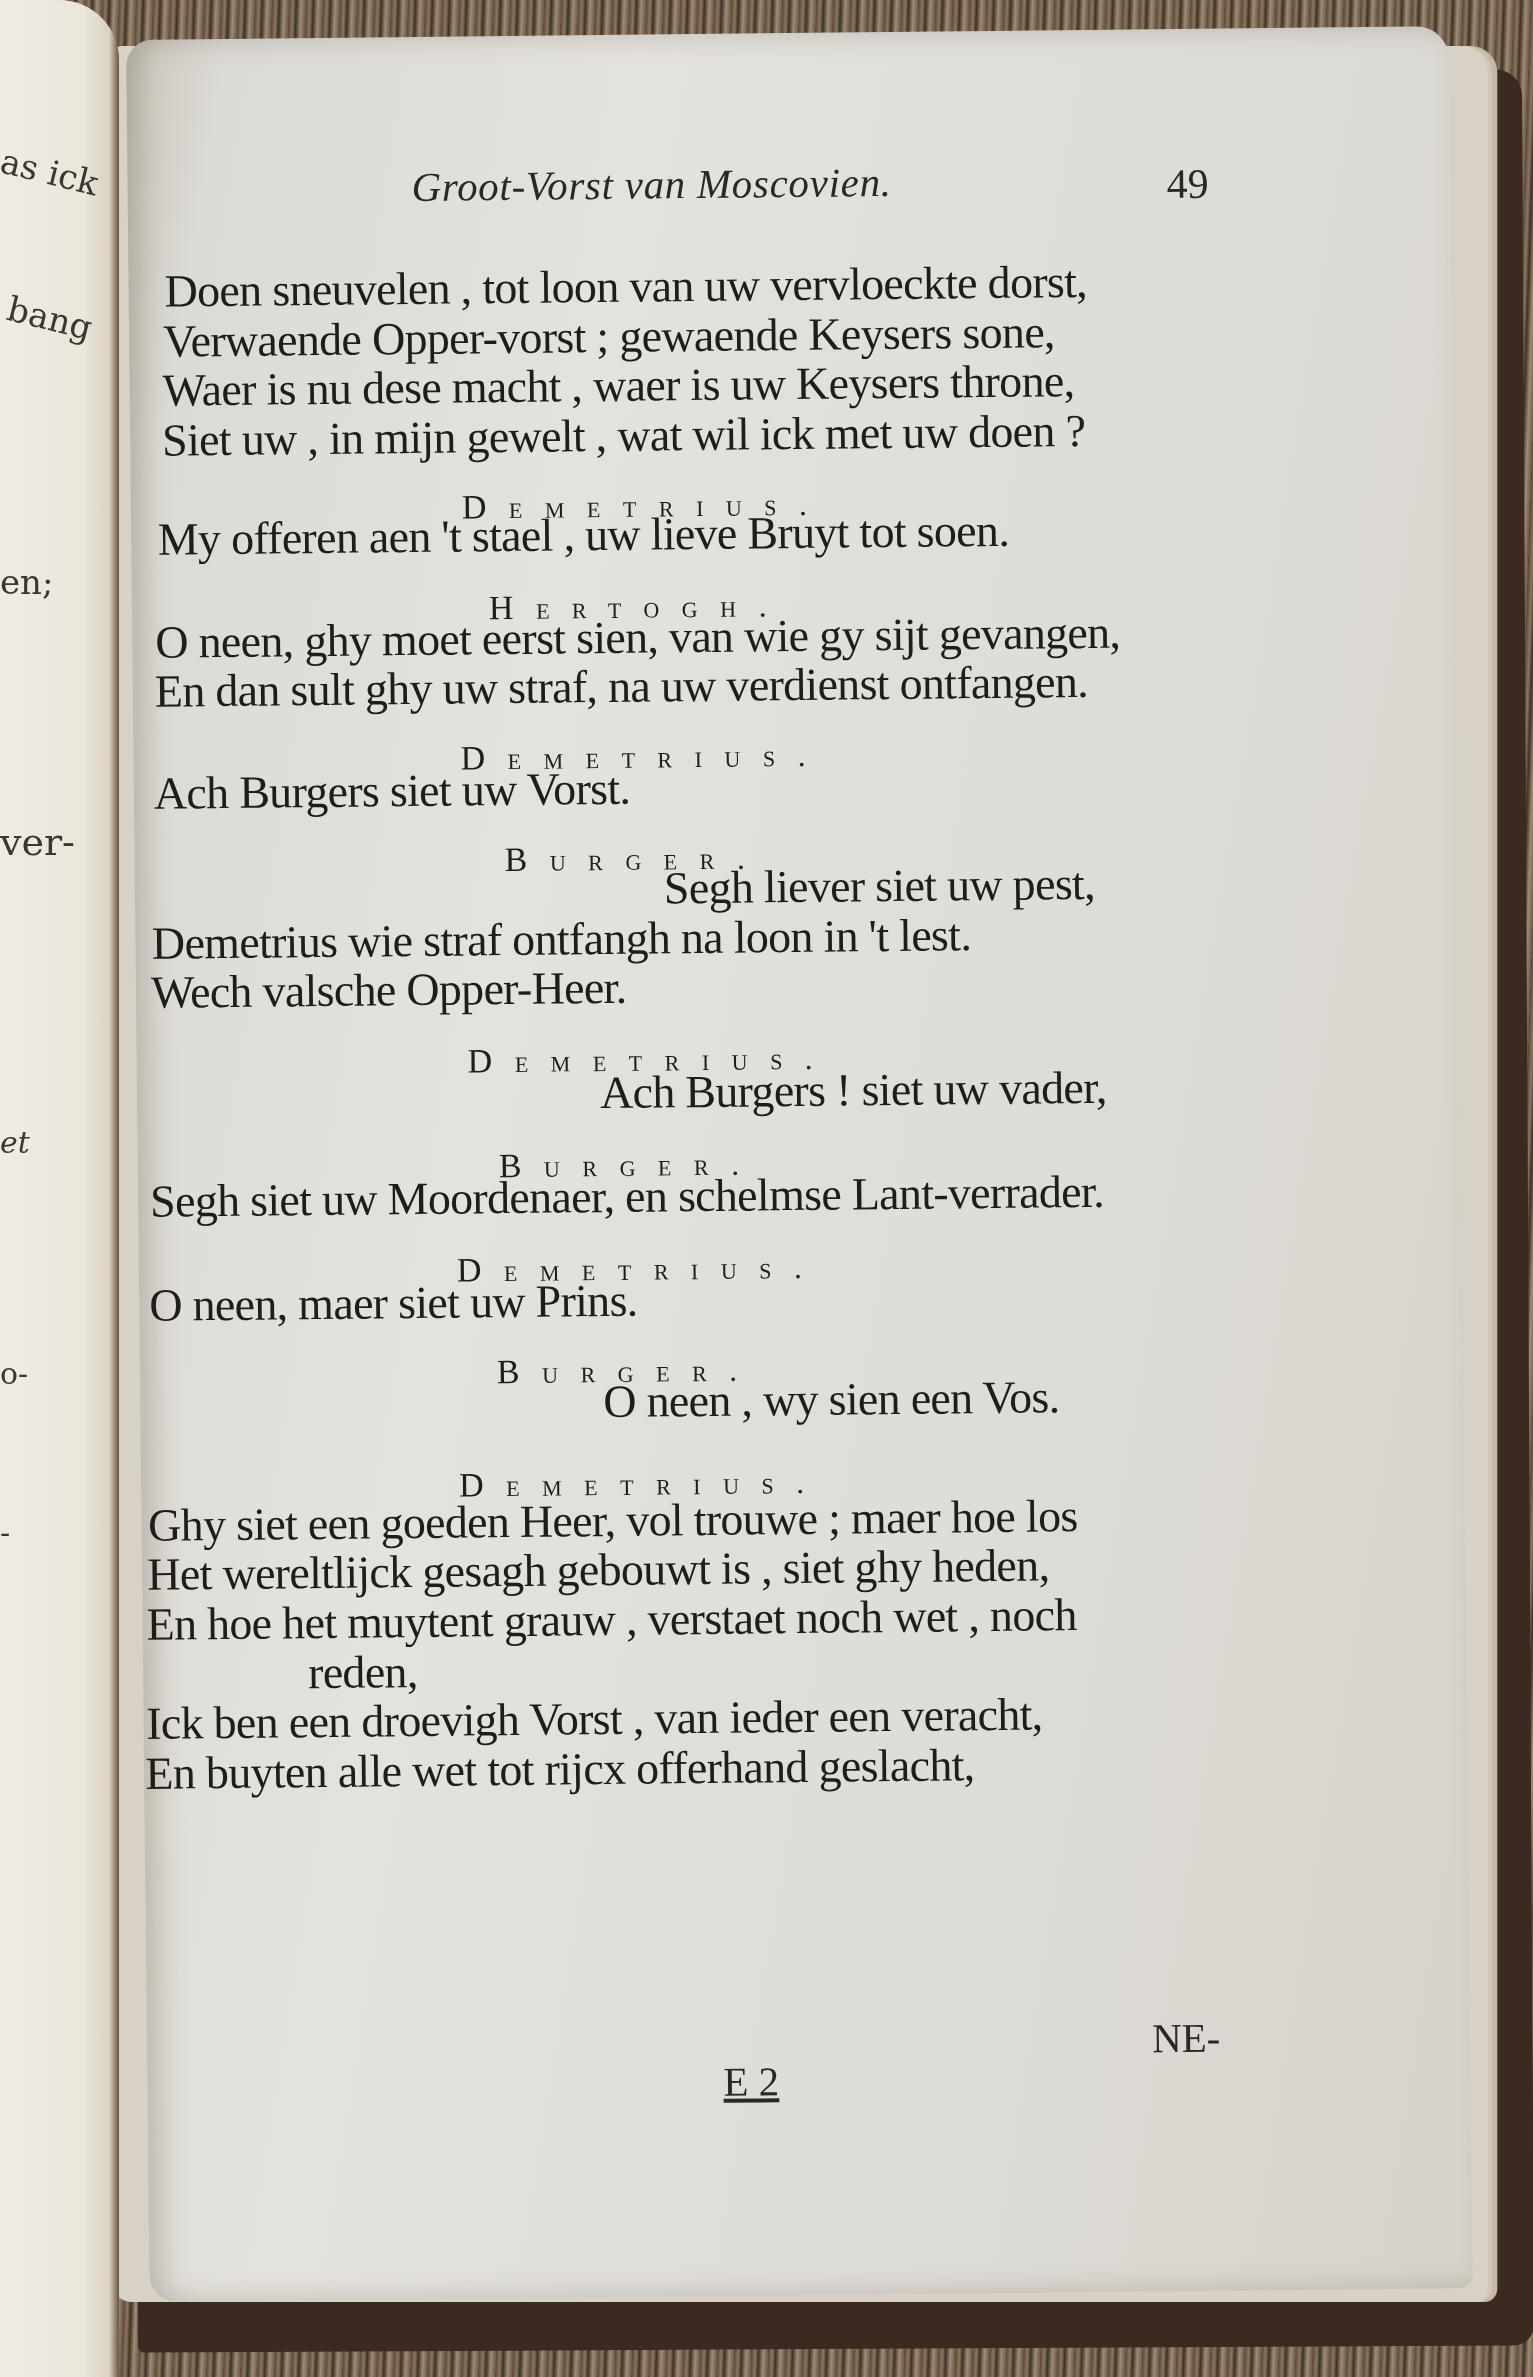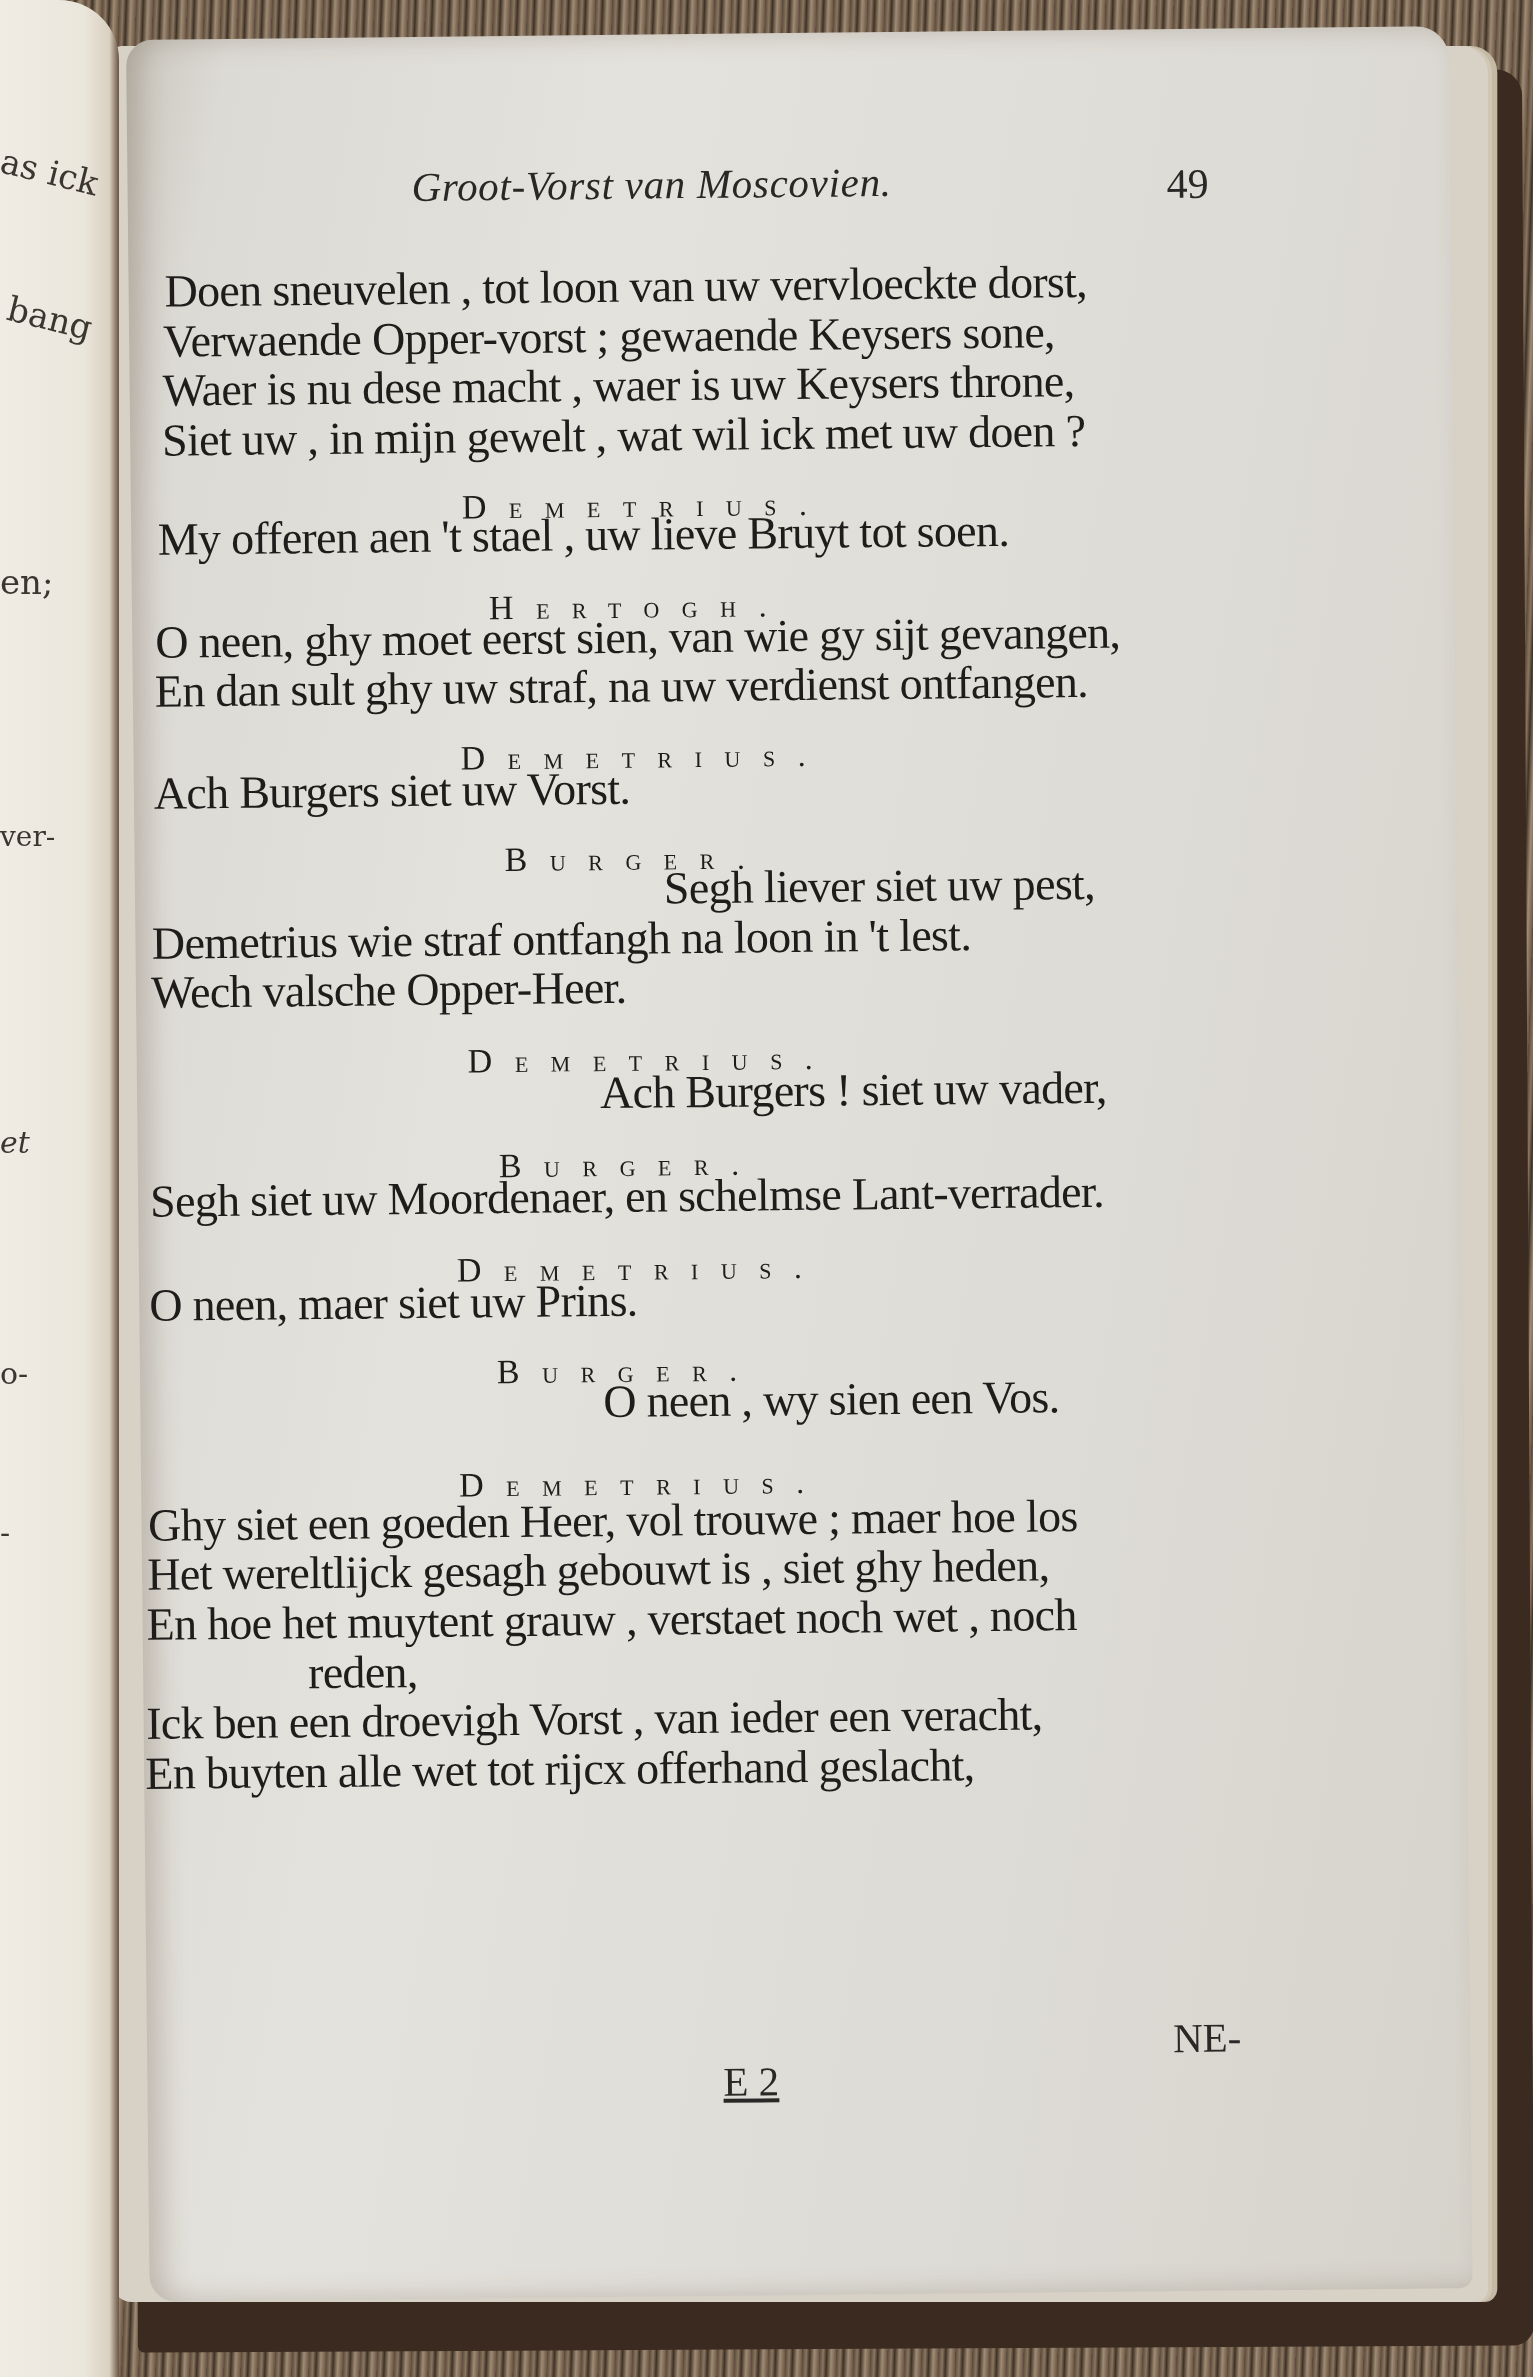--- a/index.html
+++ b/index.html
@@ -43,33 +43,33 @@
     .text-block { position:absolute; left:0; top:192px; width:1257px; }
     .line {
       position:absolute; white-space:nowrap; font-size:46px; color:#1f1d1b; letter-spacing:-0.7px;
     }
     .speaker {
       position:absolute; white-space:nowrap; font-size:32px; color:#1f1d1b; letter-spacing:22.5px;
       font-variant: small-caps; text-transform: lowercase;
     }
     .speaker::first-letter { font-size:48px; }
     .sig { position:absolute; font-size:41px; color:#2a2826; }
-    .catch { position:absolute; font-size:41px; color:#2a2826;margin-left:21px; }
+    .catch { position:absolute; font-size:41px; color:#2a2826; }
   </style>
 </head>
 <body>
 
 <div class="cover"></div>
 <div class="page-stack"></div>
 
 <div class="left-page">
   <span class="left-frag" style="left:0px; top:152px;">as ick</span>
   <span class="left-frag" style="left:6.6px; top:298px;">bang</span>
   <span class="left-frag" style="left:0px; top:562px; transform:none;">en;</span>
-  <span class="left-frag" style="left:0px; top:820px; transform:none; font-size:28px;">ver-</span>
+  <span class="left-frag" style="left:0px; top:820px; transform:none; font-size:38px;">ver-</span>
   <span class="left-frag" style="left:0px; top:1125px; transform:none; font-style:italic; font-size:30px;text-align:center;">et</span>
   <span class="left-frag" style="left:0px; top:1356px; transform:none; font-size:30px;">o-</span>
   <span class="left-frag" style="left:0px; top:1515px; transform:none; font-size:30px;">-</span>
 </div>
 
 <div class="page">
   <div class="running-head">Groot-Vorst van Moscovien.</div>
   <div class="folio">49</div>
 
   <div class="text-block">

